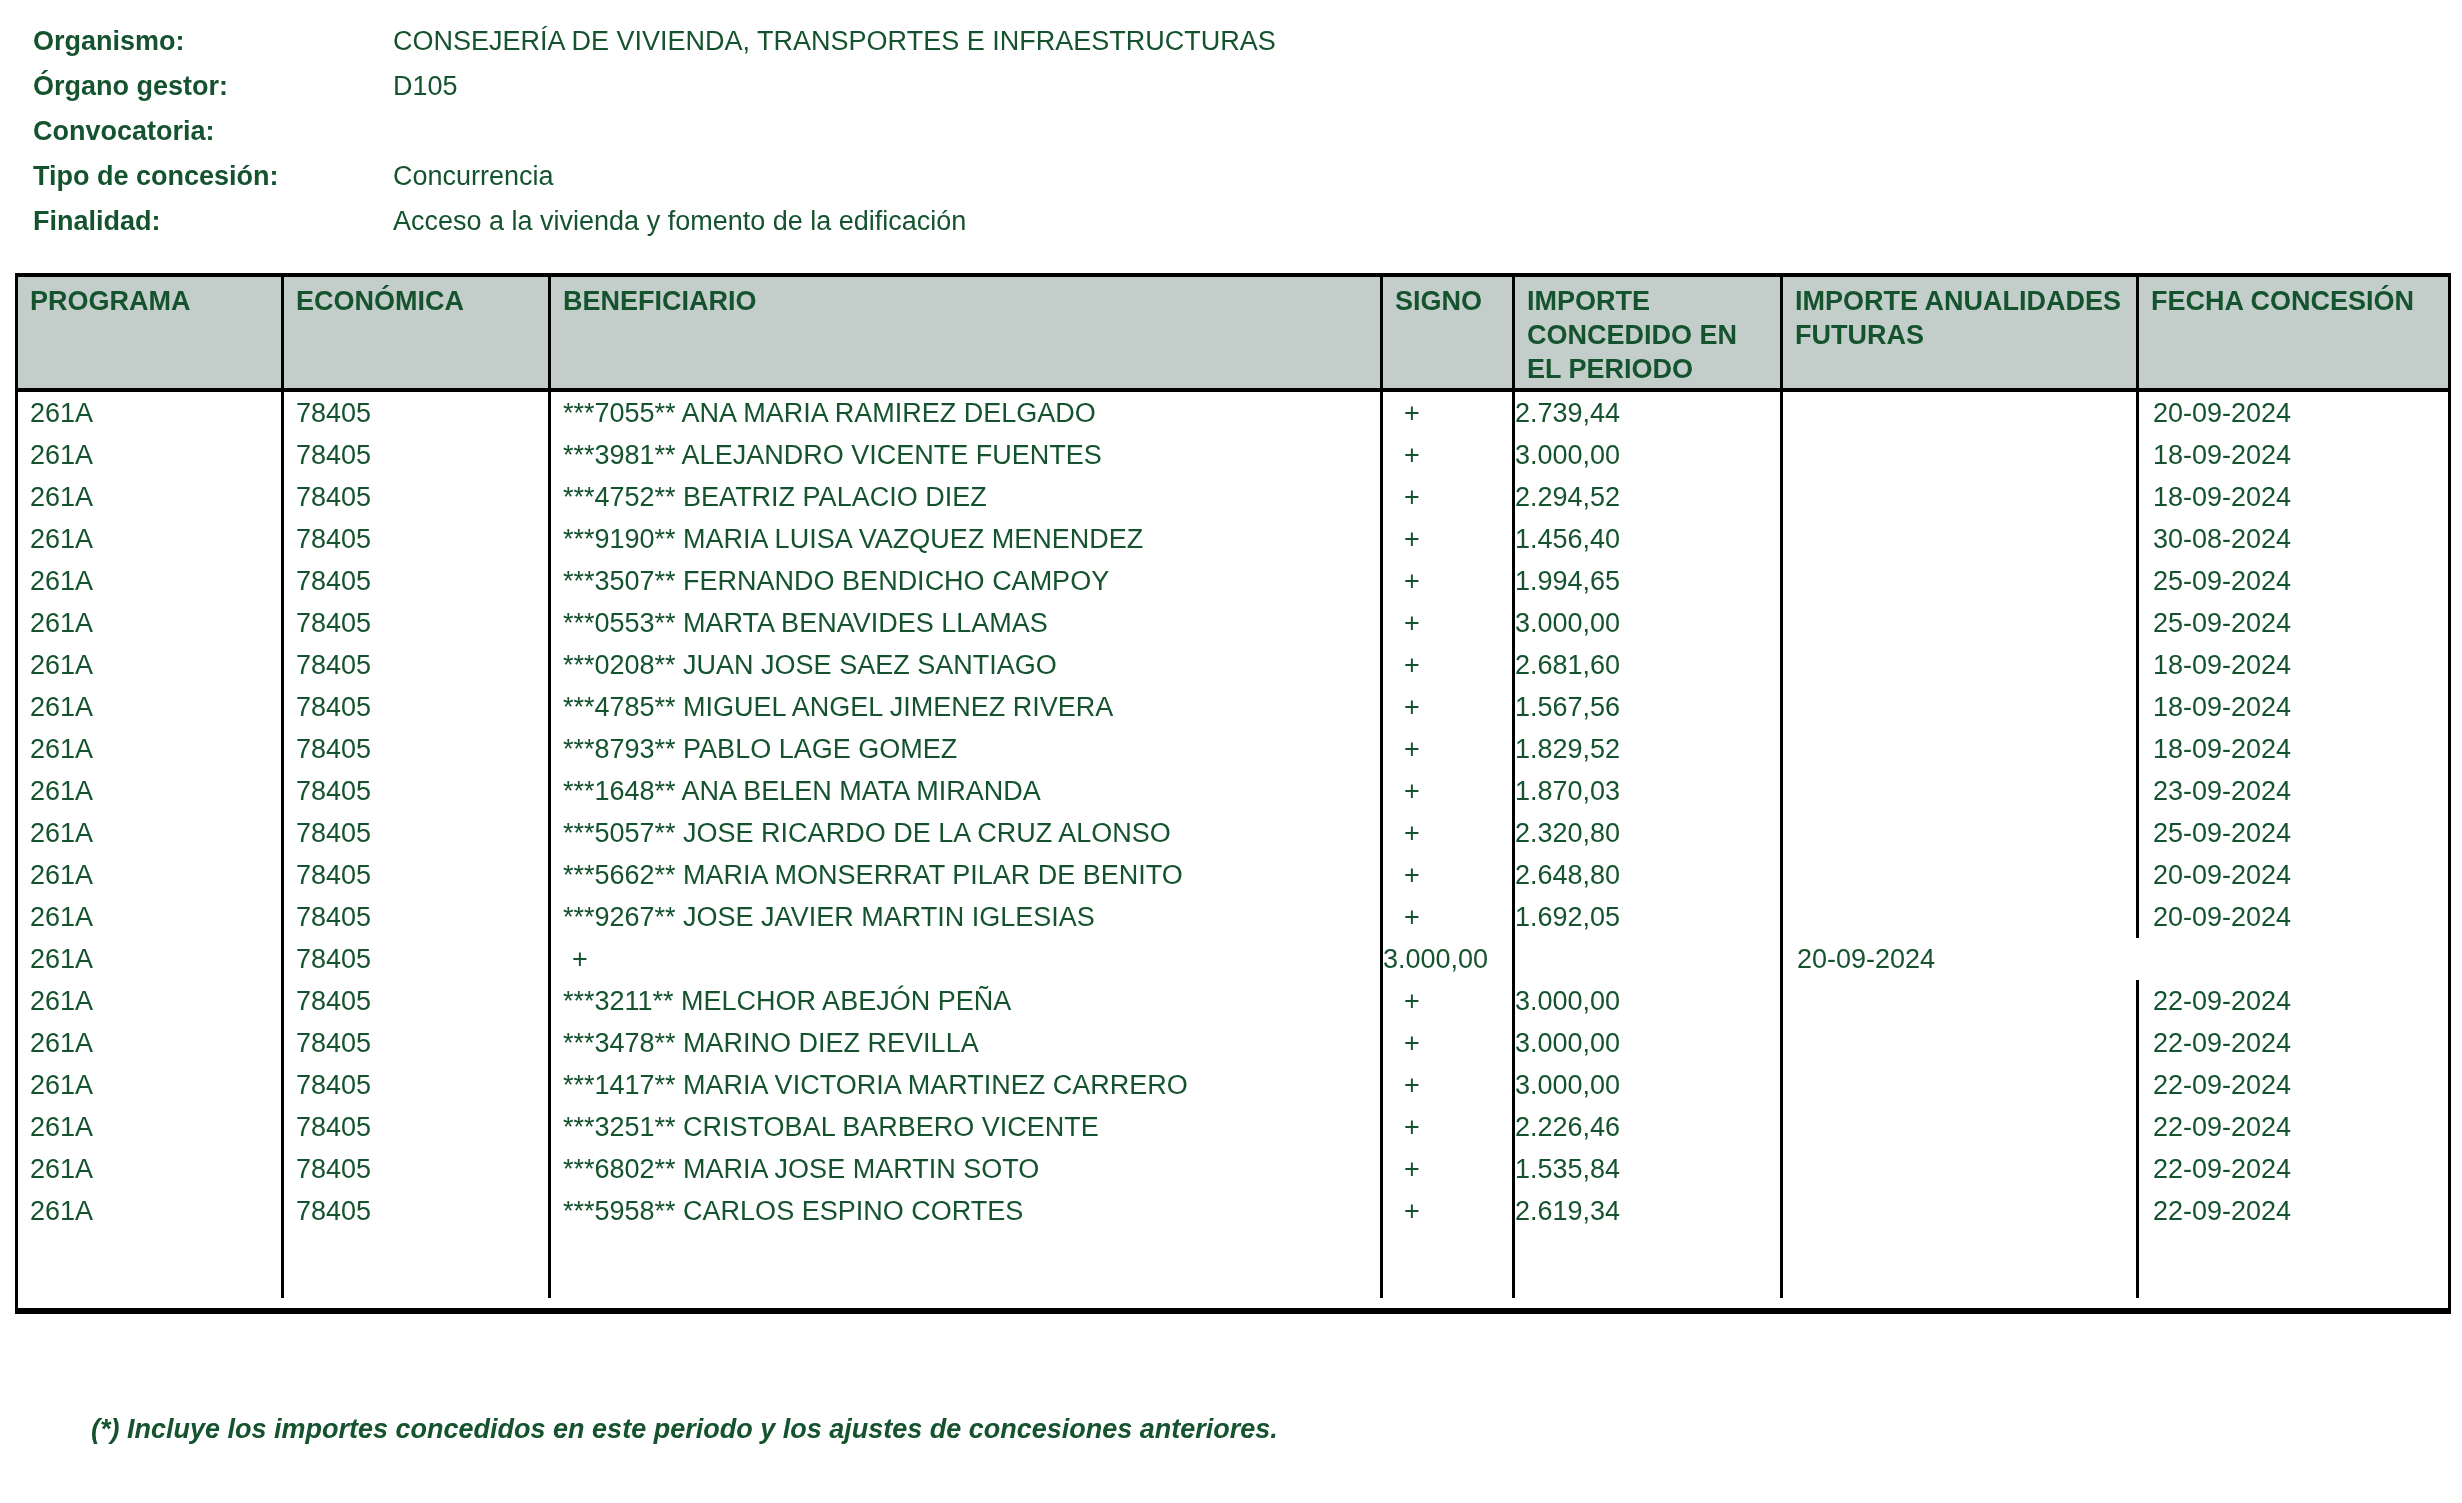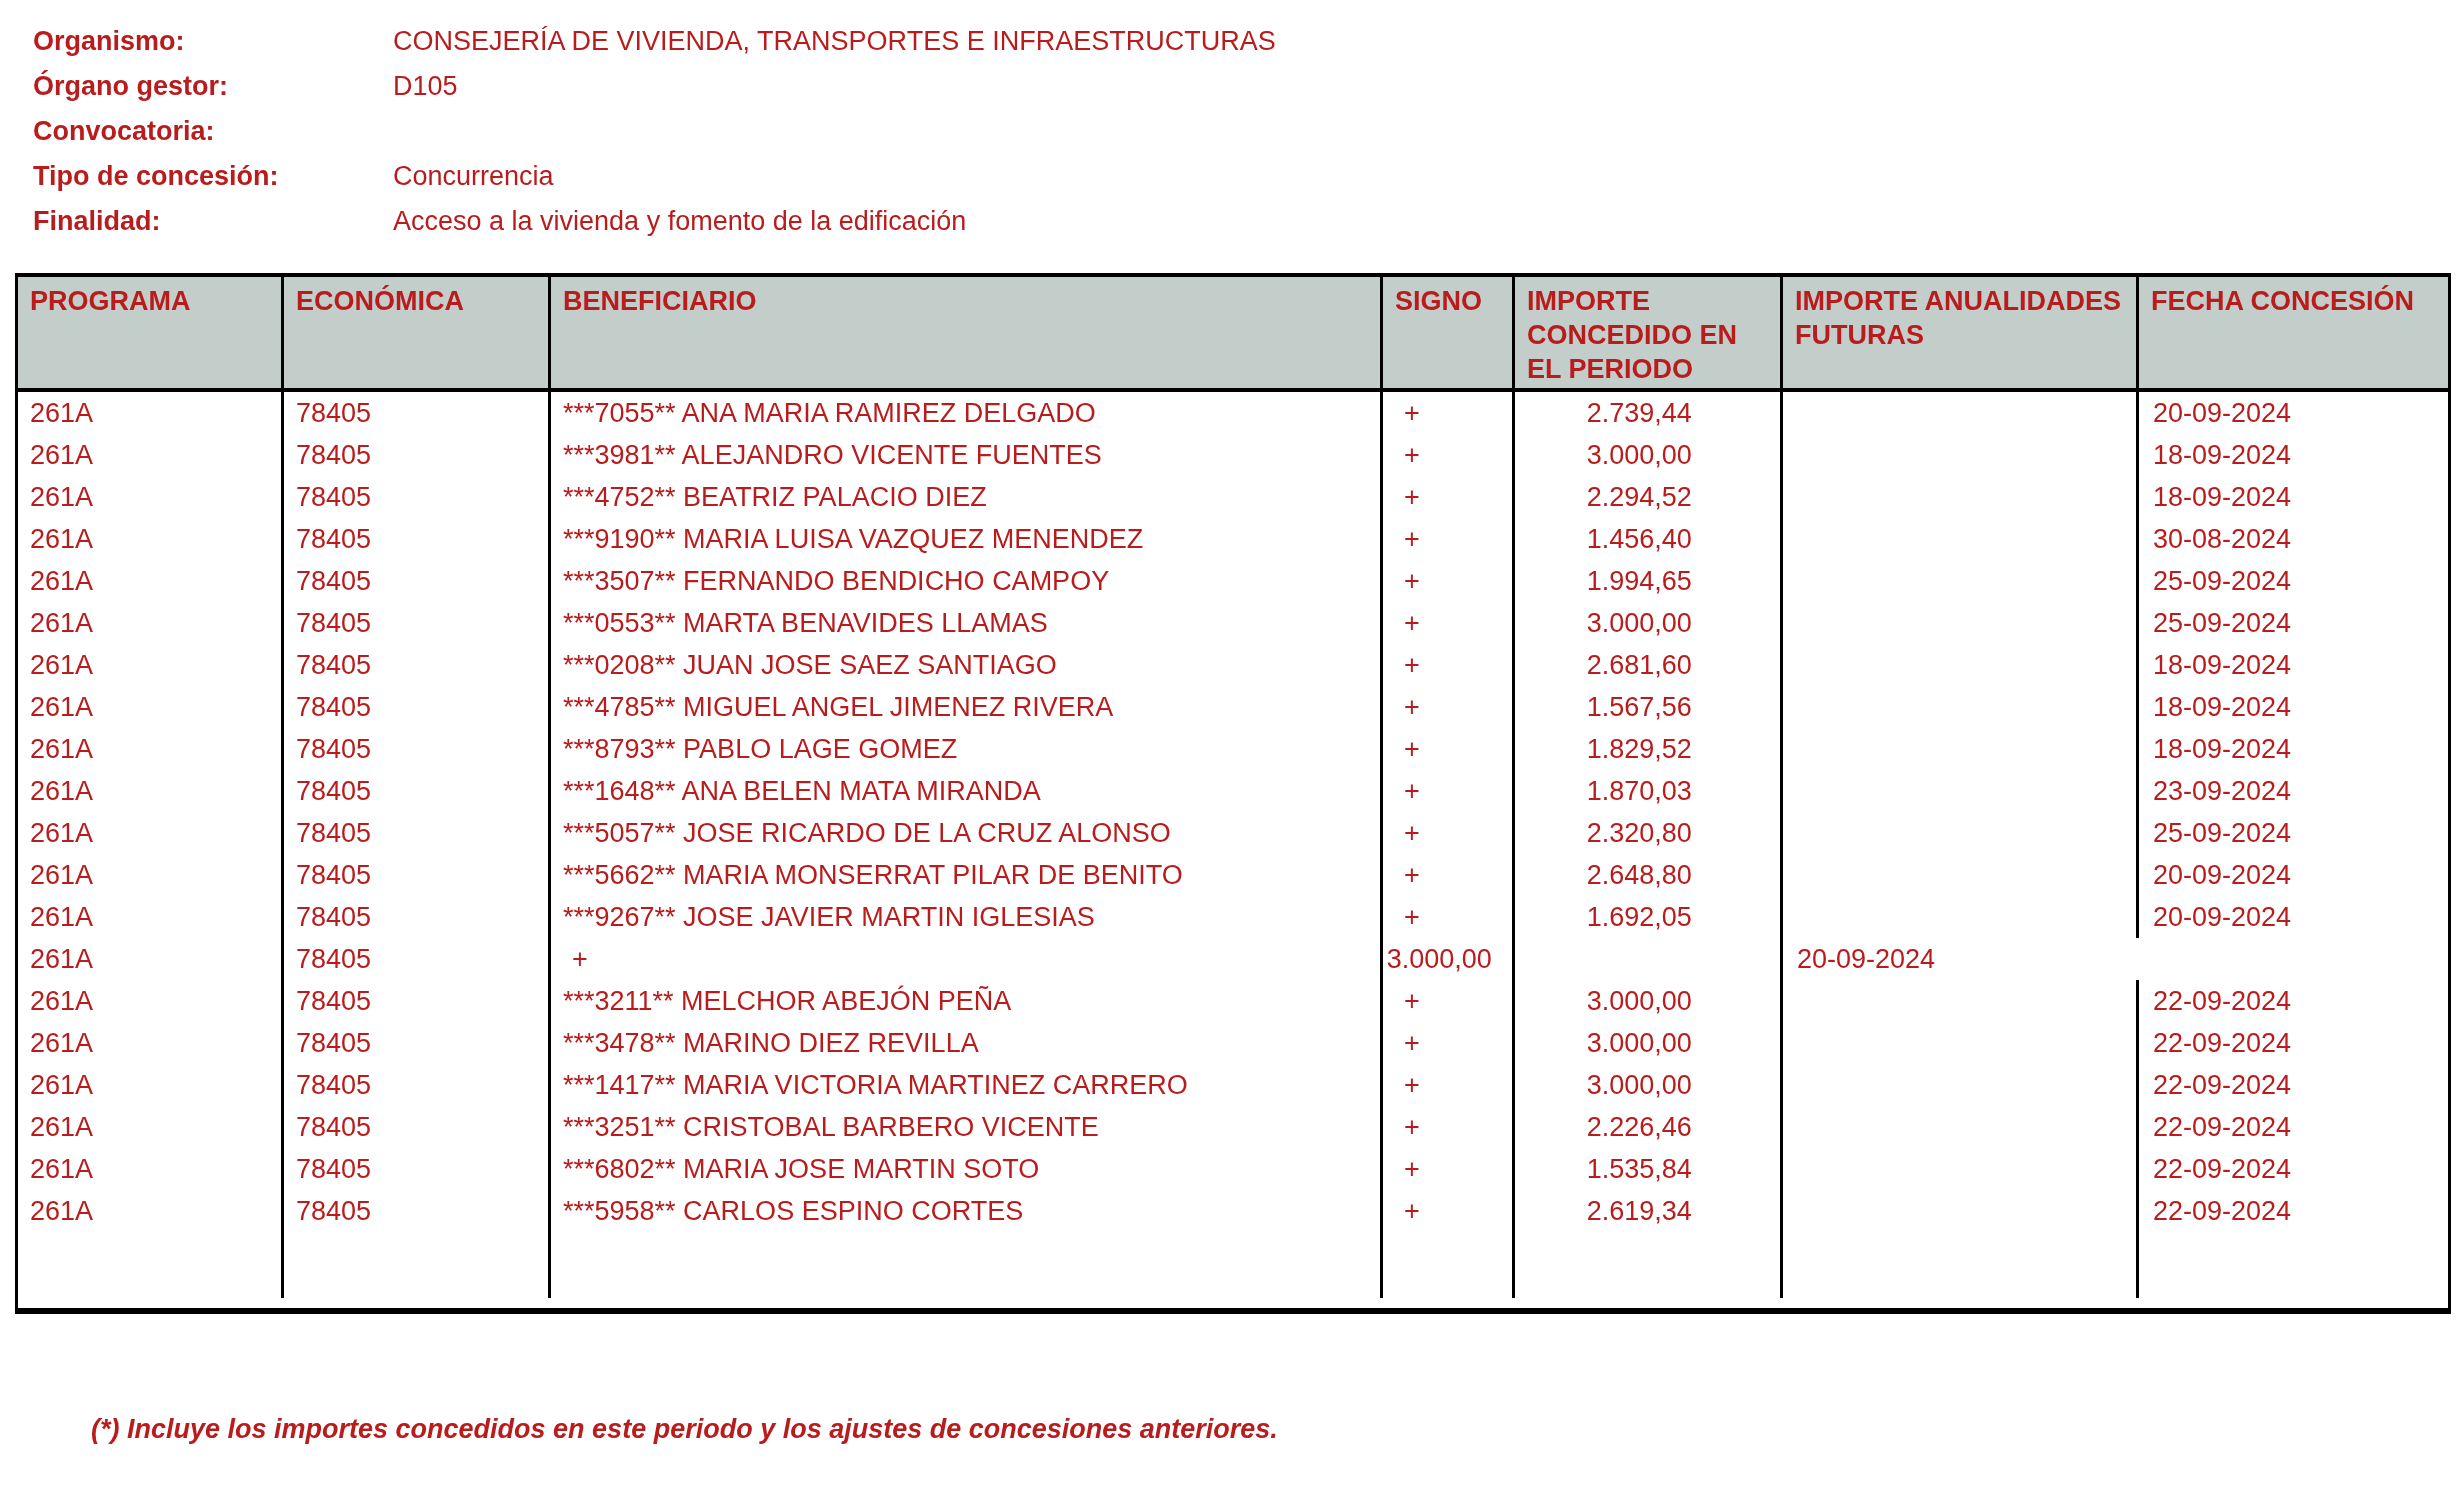--- a/index.html
+++ b/index.html
@@ -3,21 +3,21 @@
 <meta charset="utf-8">
 <style>
   html,body{margin:0;padding:0;background:#ffffff;}
   .page{
     position:relative;
     width:2462px;
     height:1504px;
     background:#ffffff;
     font-family:"Liberation Sans", sans-serif;
     font-size:27px;
-    color:#b91c1c;
+    color:#14532d;
     overflow:hidden;
   }
 
   
   .info{position:absolute;left:33px;top:19.4px;}
   .info-row{display:flex;height:45px;align-items:center;}
   .info-label{width:360px;font-weight:700;flex:0 0 360px;white-space:nowrap;}
   .info-value{white-space:nowrap;text-align:center;}
 
   
@@ -51,21 +51,21 @@
     line-height:34px;
     white-space:normal;
   }
 
   .tbody .cell{
     height:42px;
     line-height:42px;
     padding-left:12px;
   }
   .tbody .cell.signo{padding-left:21px;}
-  .tbody .cell.importe{text-align:center;padding-right:16.4px;padding-left:0;}
+  .tbody .cell.importe{text-align:left;padding-right:16.4px;padding-left:0;}
   .tbody .cell.fecha{padding-left:14px;}
   .trow.filler .cell{height:66px;padding:0;}
 
   
   .footnote{
     position:absolute;left:91px;top:1414px;
     font-weight:700;font-style:italic;
     white-space:nowrap;
   }
 </style>

